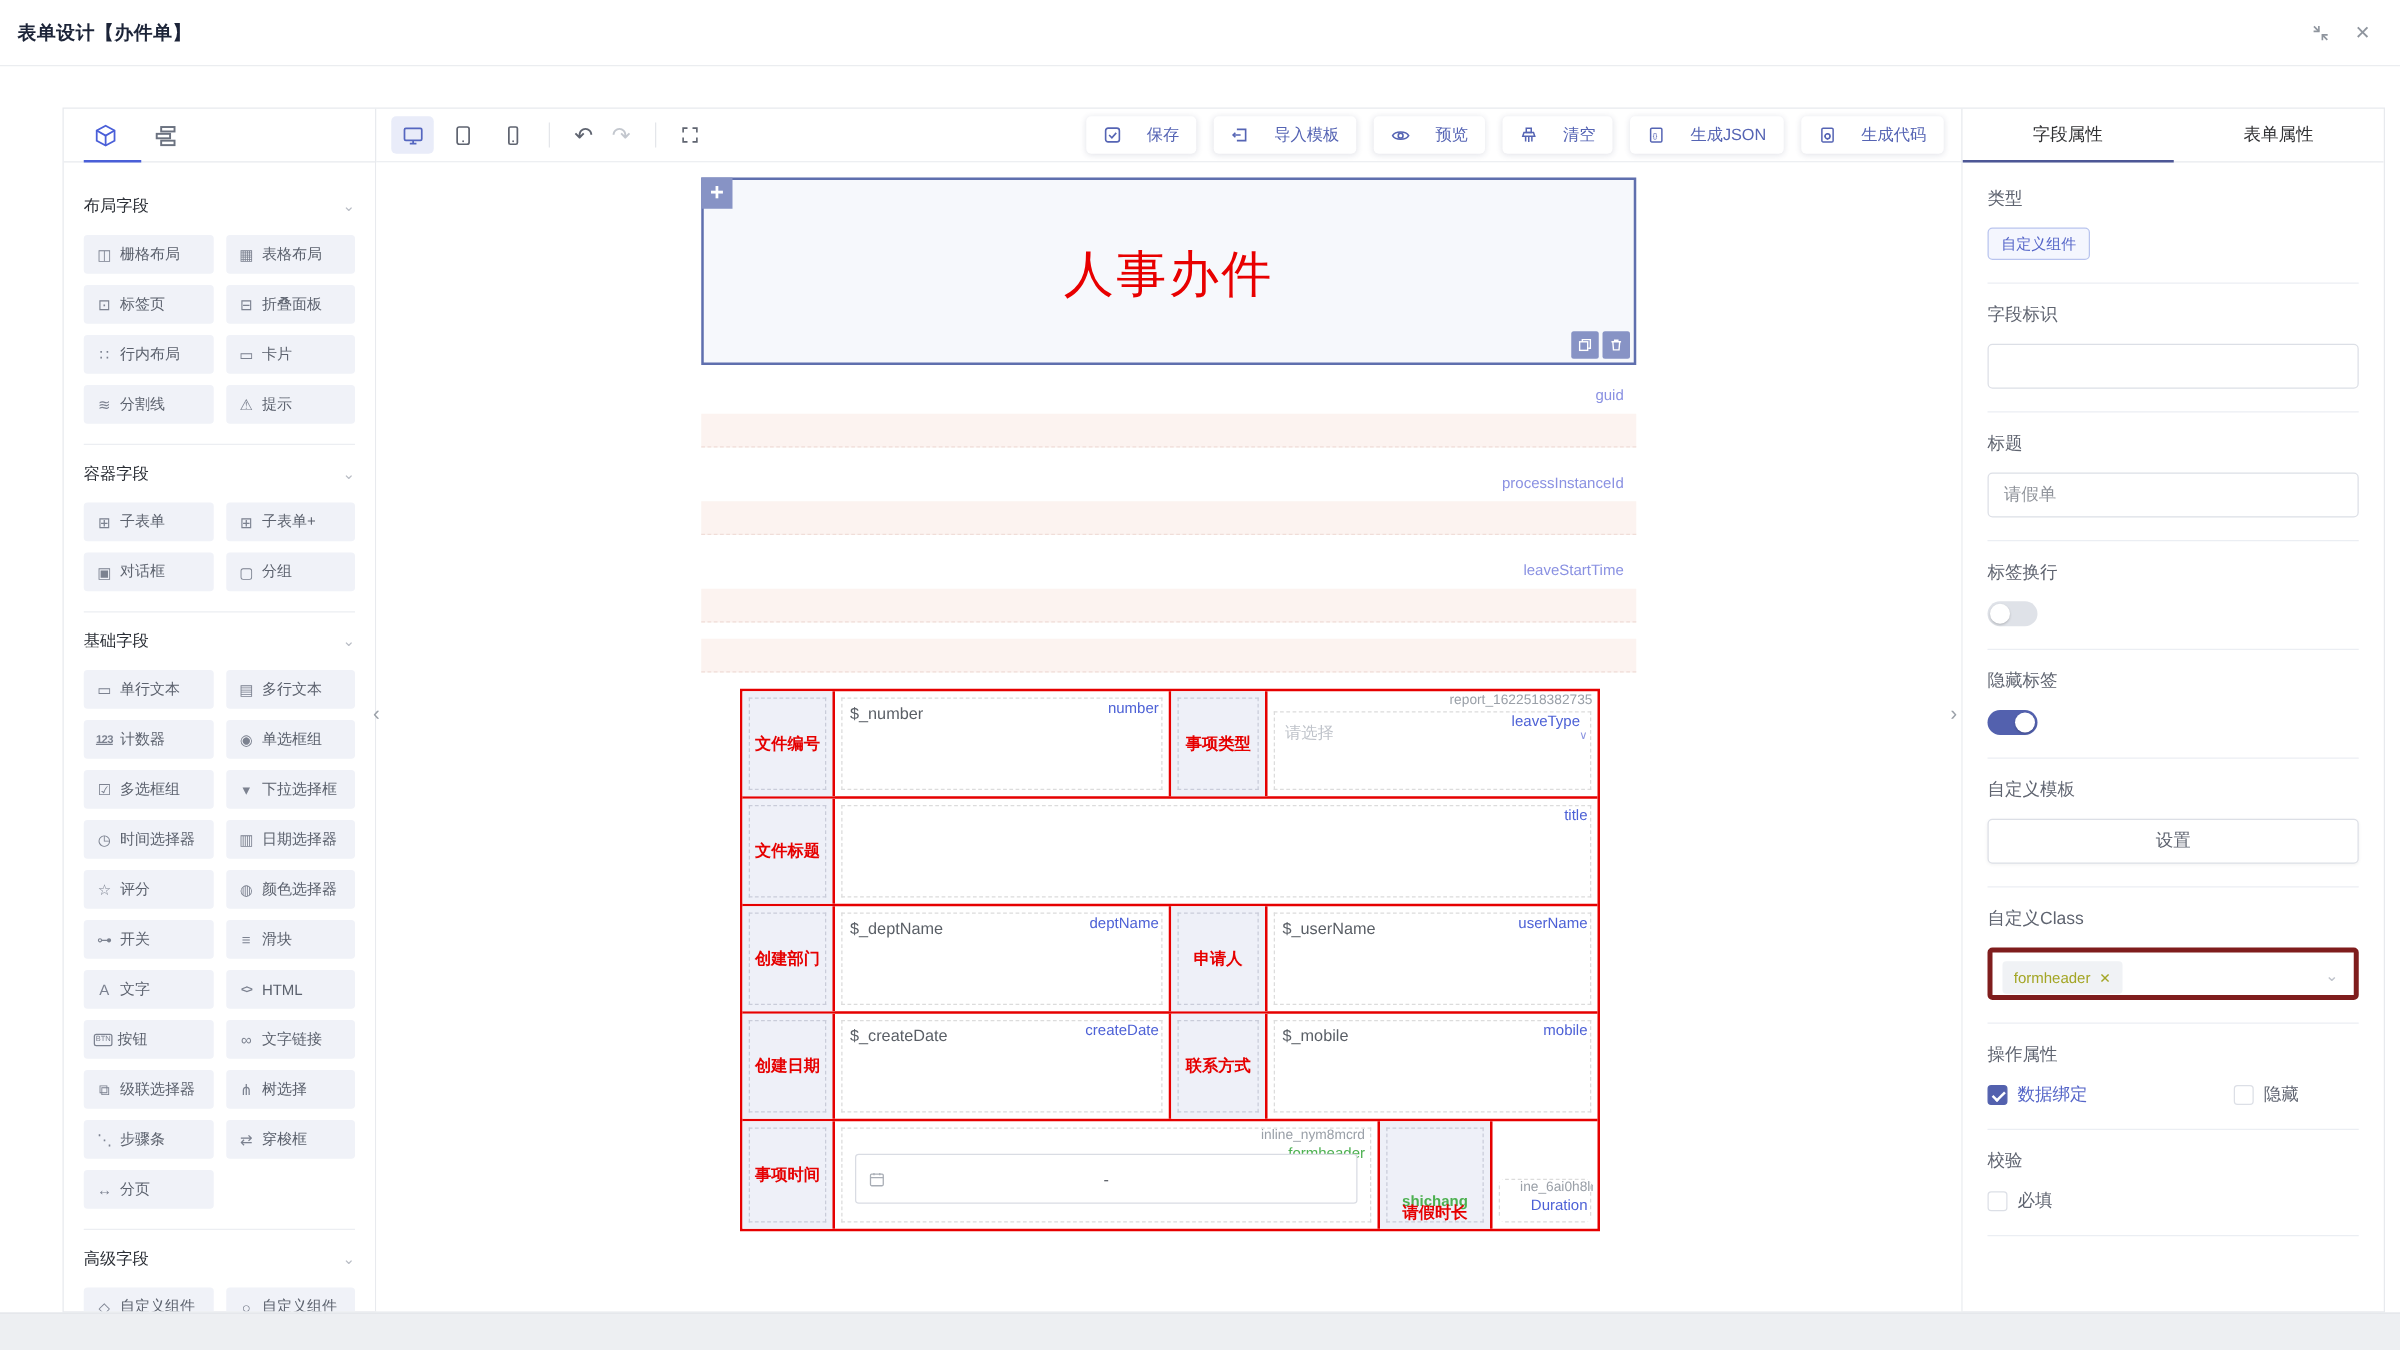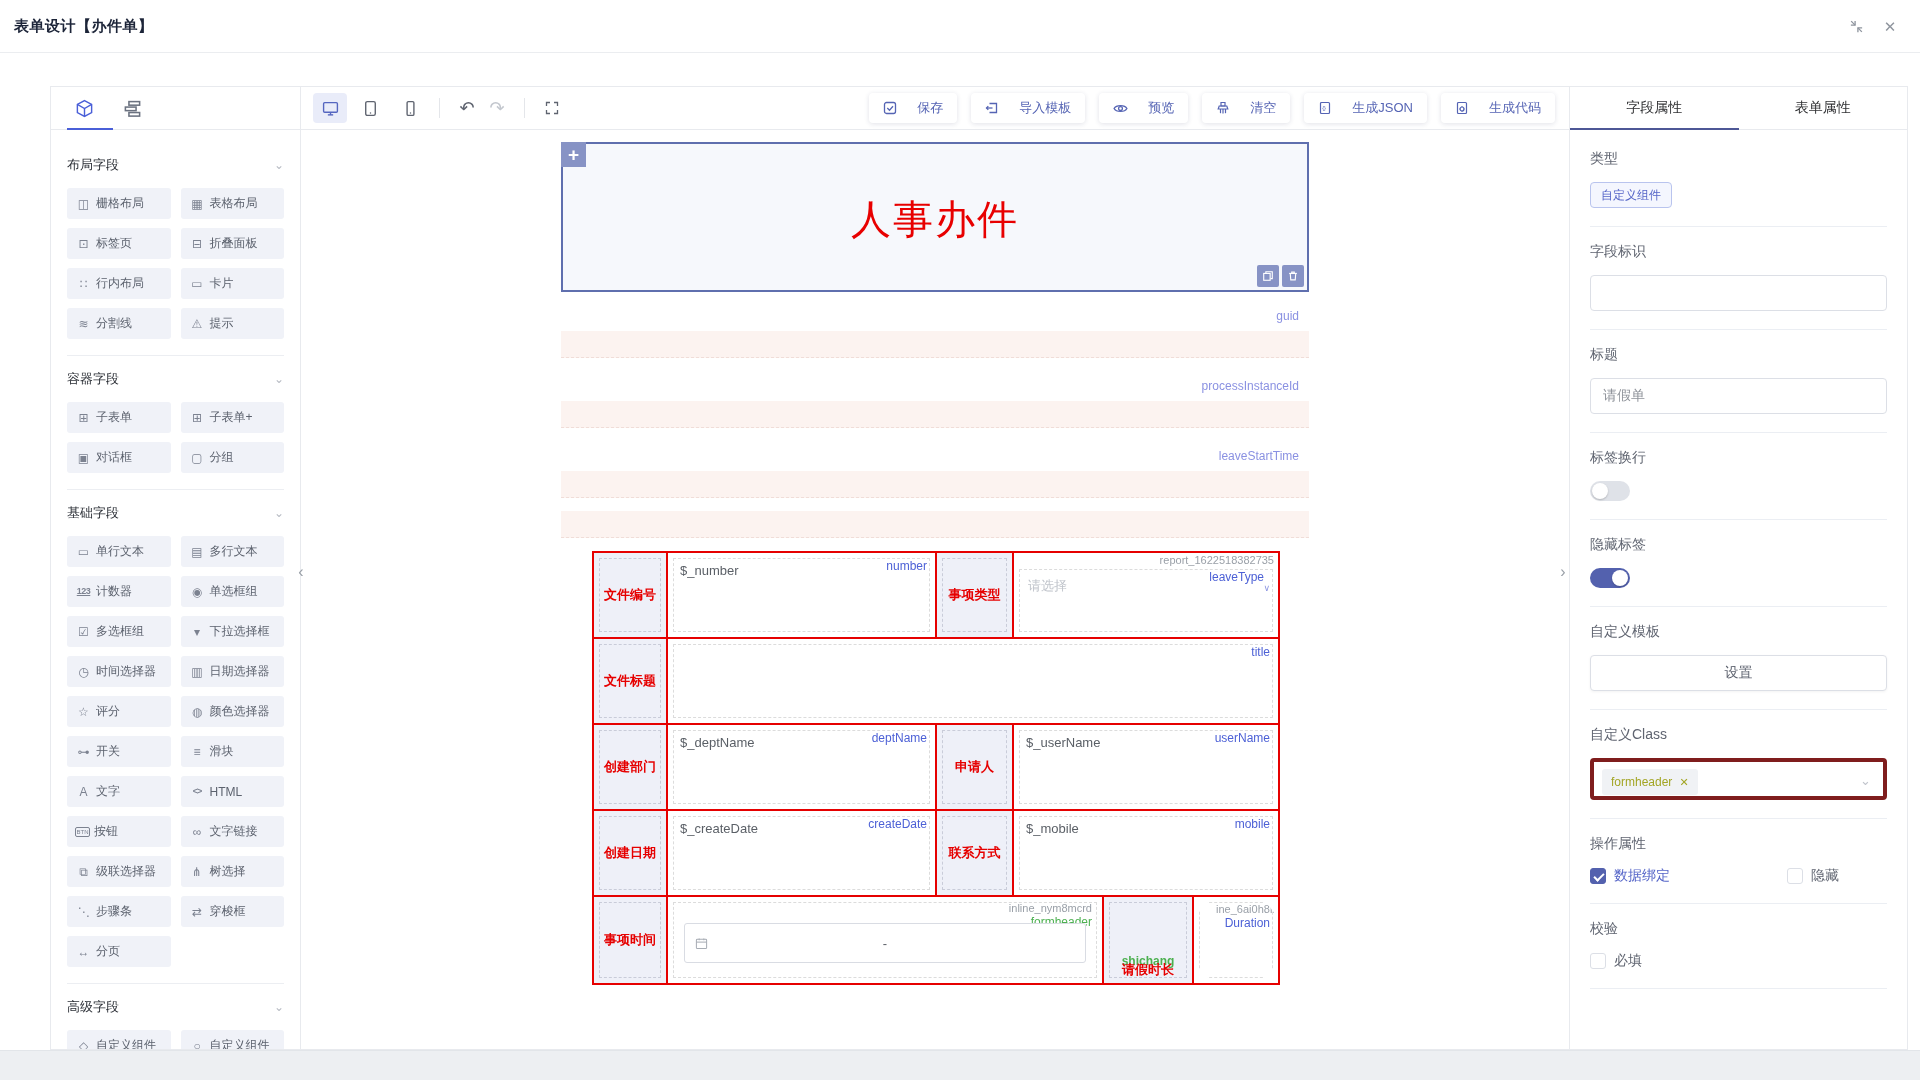--- a/index.html
+++ b/index.html
@@ -72,21 +72,21 @@
   .c-lab { background:#eef0f8; }
   .lab-inner { position:absolute; inset:5px; border:1px dashed #c9ccd9; display:flex; align-items:center; justify-content:center; color:#e60000; font-weight:700; font-size:13px; }
   .fld-inner { position:absolute; inset:5px; border:1px dashed #dcdcdc; }
   .fval { position:absolute; left:12px; top:10px; font-size:13px; color:#5a5f66; }
   .fph  { position:absolute; left:14px; top:12px; font-size:13px; color:#bfc3ca; }
   .fid  { position:absolute; right:8px; top:6px; font-size:12px; color:#4d61d6; }
   .gid  { position:absolute; font-size:11px; color:#9aa0a8; }
   .grn  { position:absolute; font-size:12px; color:#4cb050; }
   .caret-sm { position:absolute; font-size:9px; color:#8a93e0; }
   .w-a{width:74px;} .w-b{width:269px;} .w-c{width:77px;} .w-d{flex:1;}
-  .w-e{width:436px;} .w-f{width:90px;} .w-g{flex:1;}
+  .w-e{width:436px;} .w-f{width:90px;} .w-g{flex:1;margin-top:41px;}
   .date-input { position:absolute; left:16px; right:16px; top:26px; height:40px; border:1px solid #d9dce3; border-radius:3px; background:#fff; display:flex; align-items:center; }
   .date-input .cal { margin-left:10px; color:#a8adb5; display:flex; }
   .date-input .dsep { position:absolute; left:0; right:0; text-align:center; color:#5a5f66; font-size:13px; }
 
   
   .panel-handle { position:absolute; top:552px; width:14px; height:40px; display:flex; align-items:center; justify-content:center; color:#9aa0a8; font-size:16px; cursor:pointer; z-index:5; }
   .ph-left { left:294px; } .ph-right { left:1556px; }
 
   
   .rightcol { width:338px; border-left:1px solid #e8eaee; display:flex; flex-direction:column; overflow:hidden; }

